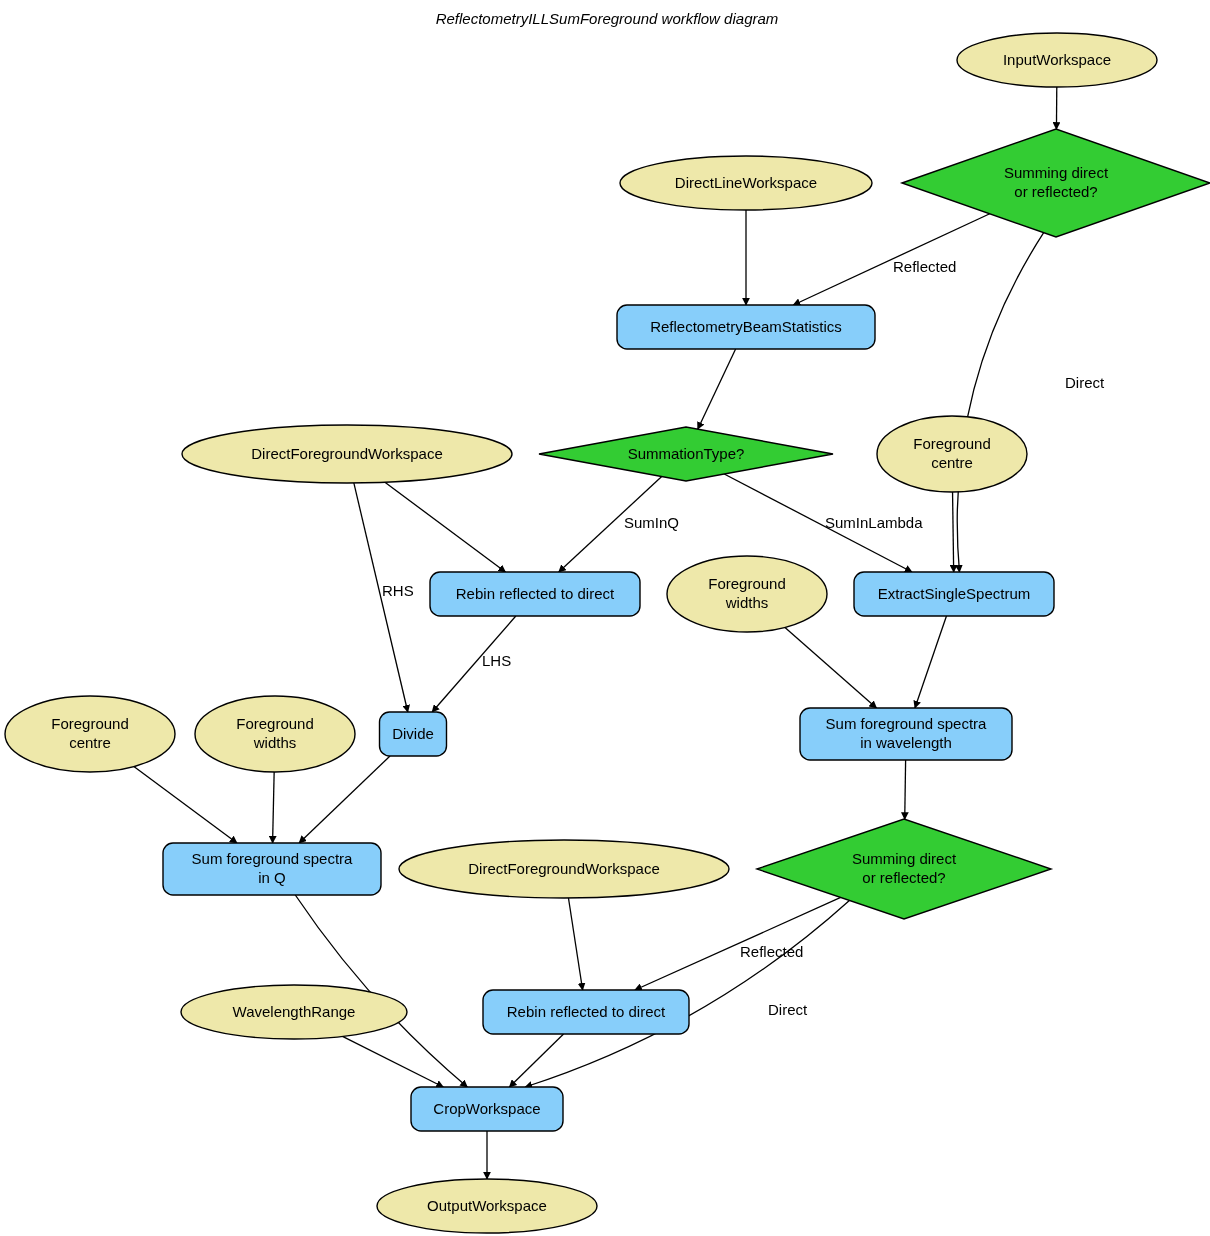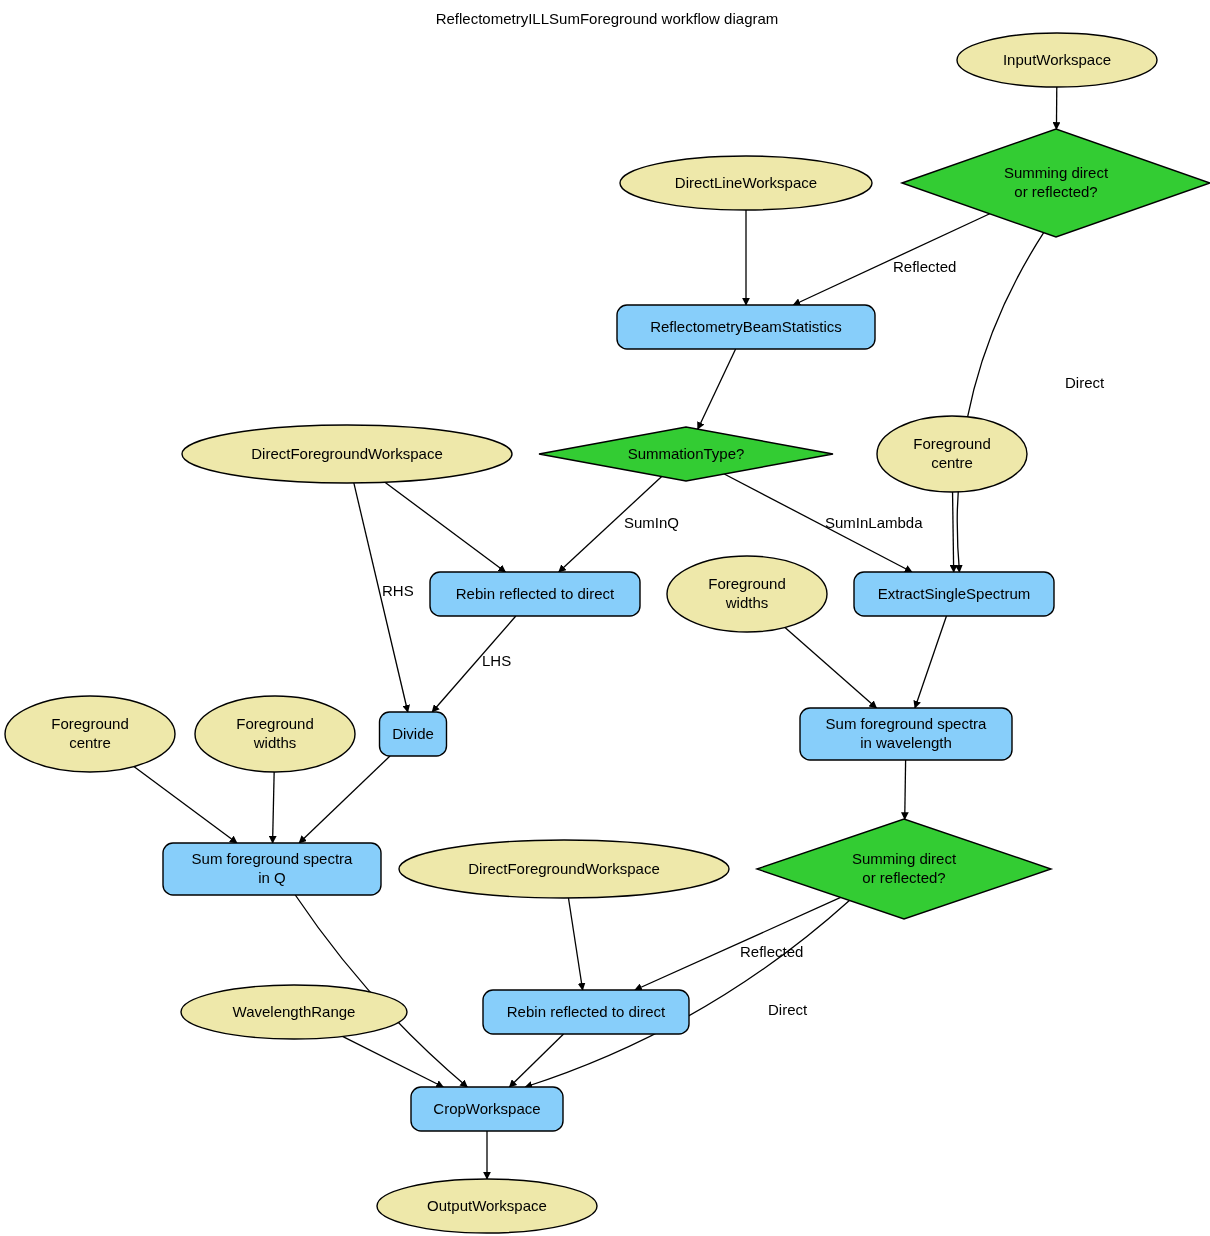--- a/index.html
+++ b/index.html
@@ -18,20 +18,21 @@
   #diagram-title {
     position: absolute;
     left: 0;
     top: 10px;
     width: 1210px;
     text-align: center;
     font-size: 15px;
     color: #000000;
     padding-left: 4px;
     box-sizing: border-box;
+    font-style: italic;
   }
   svg#flow {
     position: absolute;
     left: 0;
     top: 0;
   }
   .node-shape {
     stroke: #000000;
     stroke-width: 1.4;
   }

